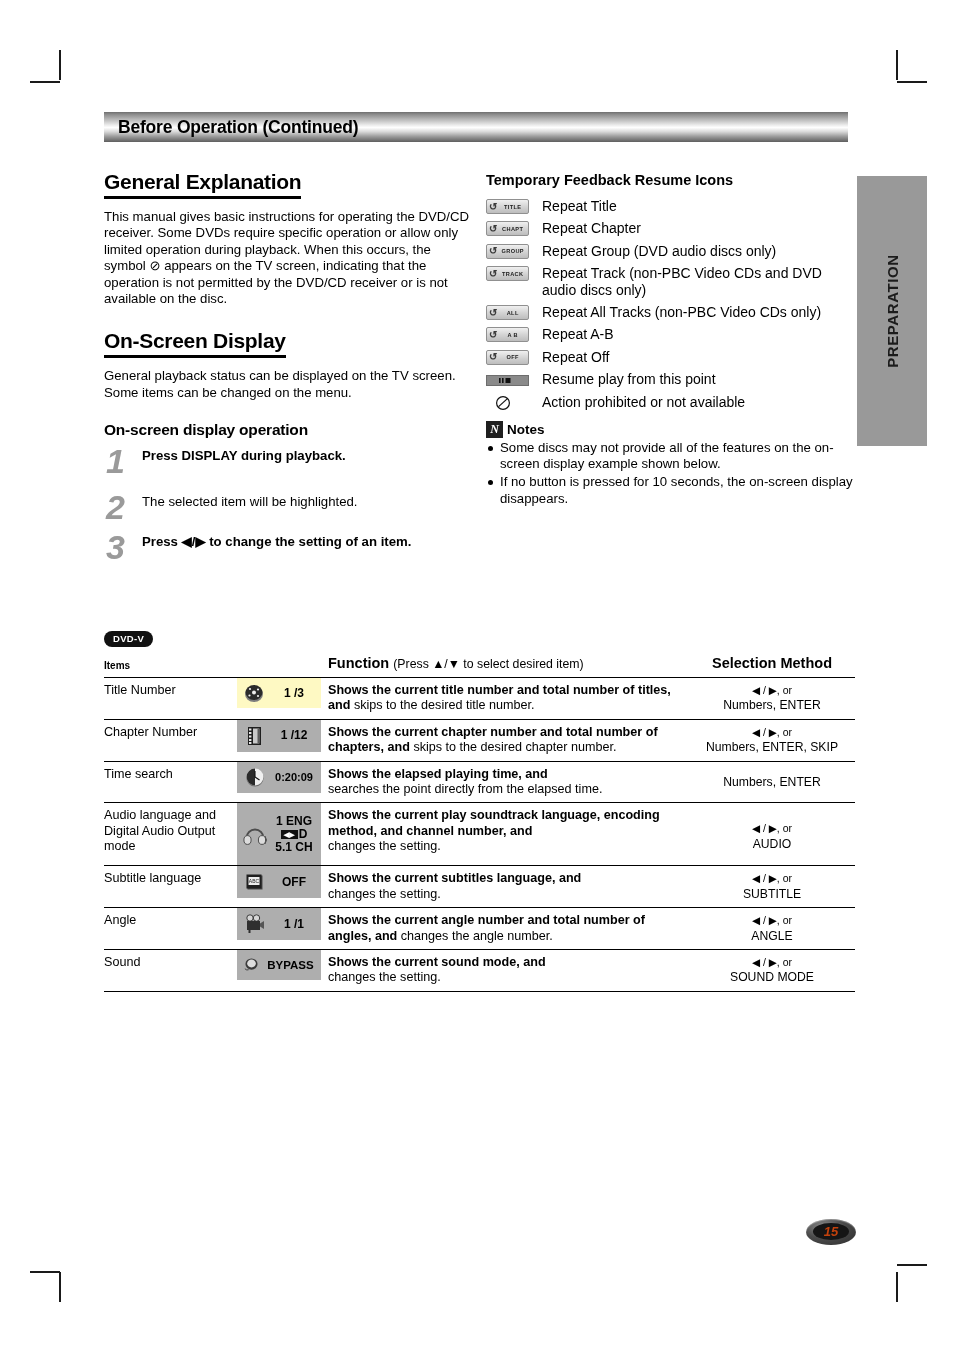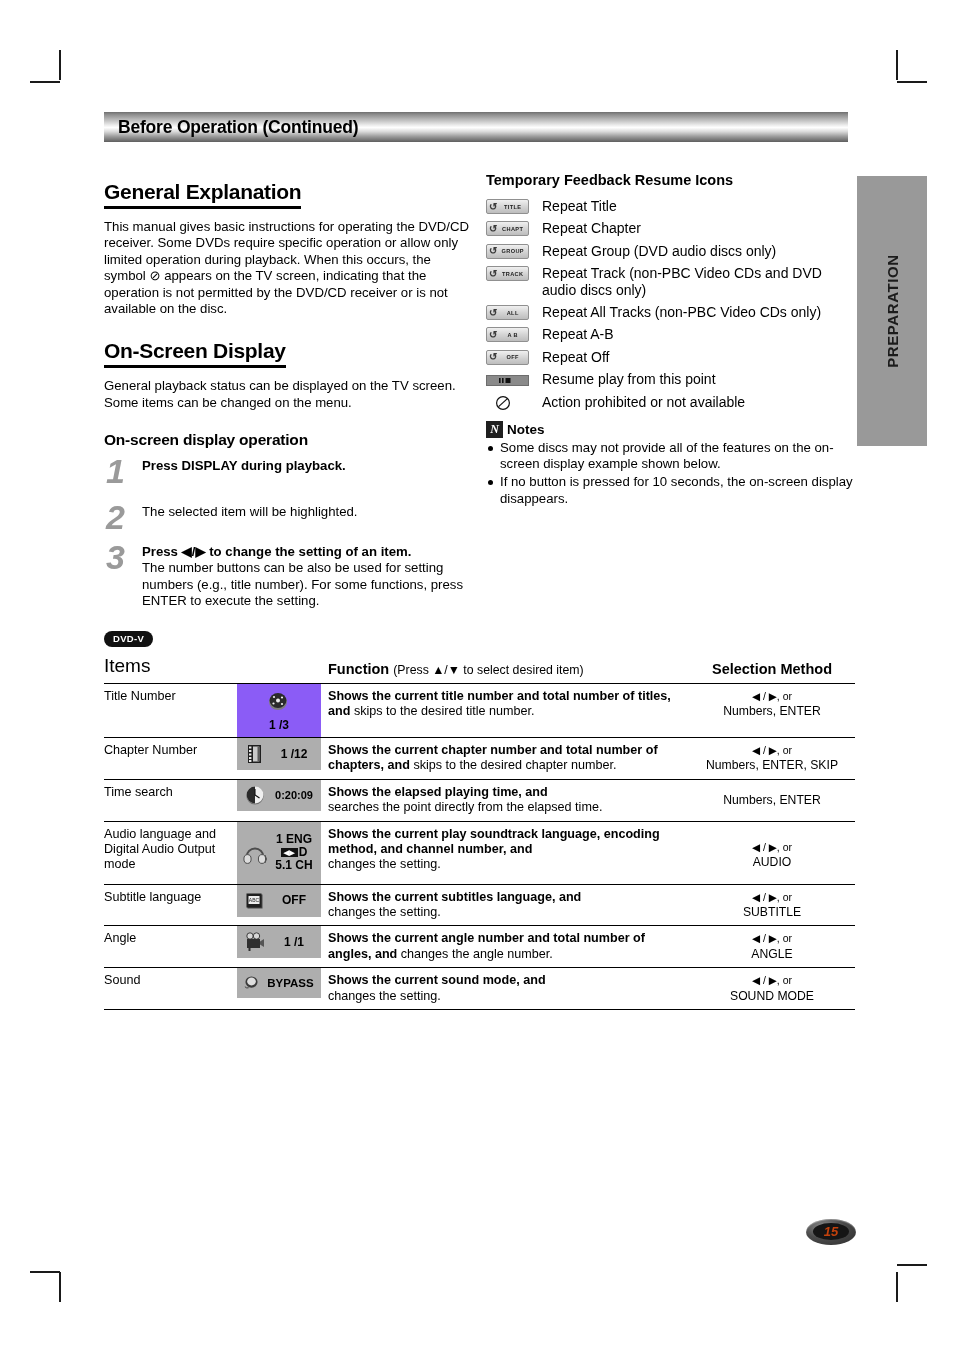--- a/index.html
+++ b/index.html
@@ -37,21 +37,21 @@
   .prep-tab span{
     position:absolute; left:50%; top:50%;
     transform: translate(-50%,-50%) rotate(-90deg);
     transform-origin:center center;
     white-space:nowrap;
     font-size:15px; font-weight:bold; letter-spacing:0.6px;
     color:#1c1c1c;
   }
 
   
-  .col-left{ position:absolute; left:104px; top:180px; width:372px; }
+  .col-left{ position:absolute; left:104px; top:170px; width:372px; }
   .col-right{ position:absolute; left:486px; top:170px; width:370px; }
 
   h2.sec{
     font-size:21px; font-weight:bold; margin:0 0 6px 0;
     display:inline-block; border-bottom:3px solid #000; padding-bottom:2px;
     letter-spacing:-0.3px;
   }
   .sec-wrap{ margin-bottom:2px; }
   p.body{
     font-size:13.2px; line-height:16.4px; margin:4px 0 0 0; text-align:left;
@@ -130,40 +130,40 @@
   }
   .tbl col.c1{ width:133px; }
   .tbl col.c2{ width:84px; }
   .tbl col.c3{ width:368px; }
   .tbl col.c4{ width:166px; }
 
   .tbl thead th{
     border-bottom:1.6px solid #000; padding:0 0 6px 0; text-align:left;
     vertical-align:bottom;
   }
-  .th-items{ font-size:19px; font-weight:normal;margin-left:16px; }
+  .th-items{ font-size:10px; font-weight:bold;margin-left:16px; }
   .th-func{ font-size:14.5px; font-weight:bold; }
   .th-func .normal{ font-weight:normal; font-size:12.3px; }
   .th-sel{ font-size:14.5px; font-weight:bold; text-align:center !important; }
 
   .tbl tbody td{
     border-bottom:1.1px solid #000; padding:5px 0 5px 0; vertical-align:top;
   }
   .td-item{ font-size:12.6px; line-height:15.4px; padding-right:4px; }
   .td-icon{ padding:0 !important; vertical-align:top; }
   .td-func{ font-size:12.6px; line-height:15.4px; padding-left:7px !important; padding-right:8px !important;}
   .td-func b{ font-weight:bold; }
   .td-sel{ font-size:12.2px; line-height:15.4px; text-align:center; }
 
   .osd-chip{
     width:84px; min-height:100%;
     background:#aeaeae; display:flex; align-items:center; gap:6px;
     padding:5px 6px; justify-content:flex-start;
   }
-  .osd-chip.light{ background:#8b5cf6;flex-direction:column; }
+  .osd-chip.light{ background:#fef9c3; }
   .osd-glyph{
     width:24px; flex:0 0 24px; display:flex; align-items:center; justify-content:center;
   }
   .osd-val{
     font-size:12px; font-weight:bold; color:#000; line-height:13px;
     flex:1; text-align:center;
   }
   .osd-val .stack{ display:block; }
   .dolby{
     display:inline-flex; align-items:center; justify-content:center;
@@ -232,21 +232,20 @@
   </div>
 
   <div class="step" style="margin-top:16px;">
     <span class="num">2</span>
     <span class="t2">The selected item will be highlighted.</span>
   </div>
 
   <div class="step" style="margin-top:10px;">
     <span class="num">3</span>
     <span class="t1">Press ◀/▶ to change the setting of an item.</span>
-    <span class="t2">The number buttons can be also be used for setting numbers (e.g., title number). For some functions, press ENTER to execute the setting.</span>
   </div>
 </div>
 
 <div class="col-right">
   <h3 class="right-title">Temporary Feedback Resume Icons</h3>
 
   <div class="icon-row">
     <div class="icon-cell">
       <span class="fb-icon">
         <span class="rep">↺</span>

